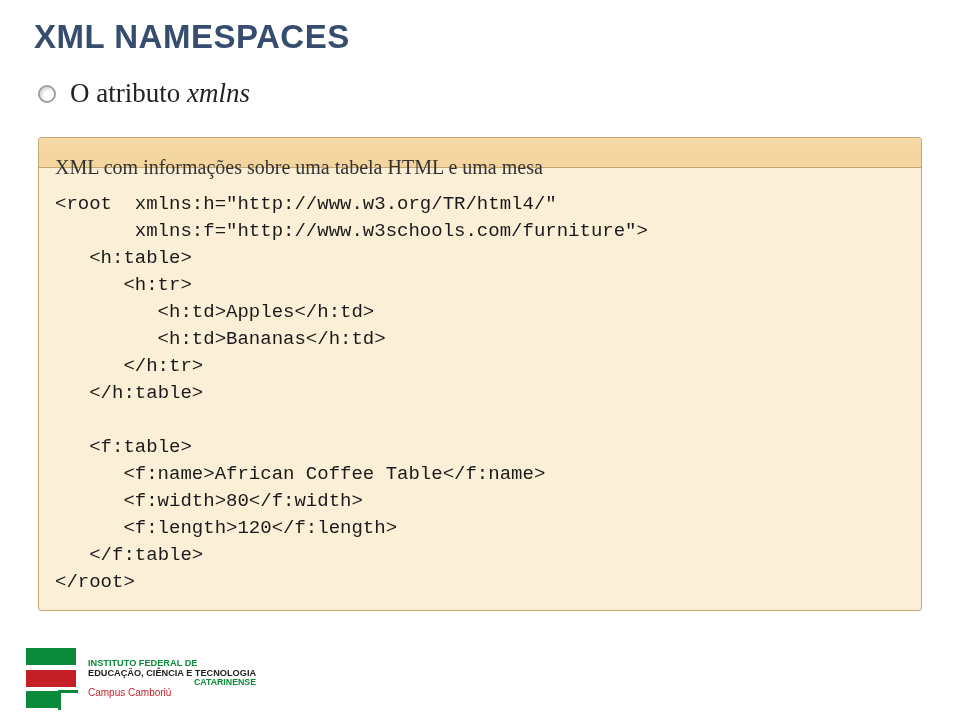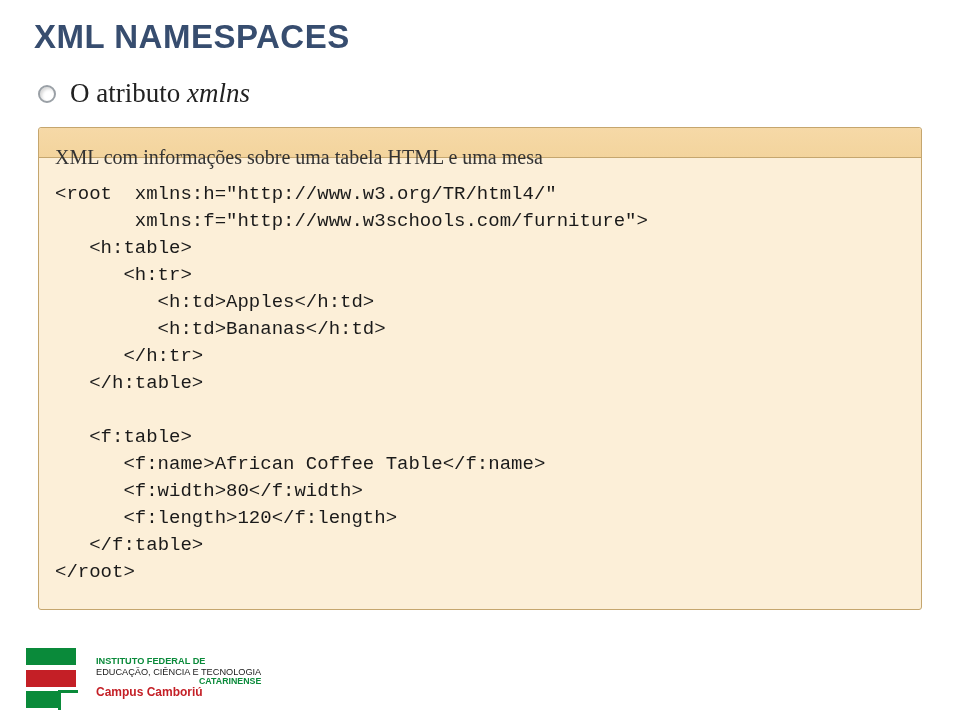--- a/index.html
+++ b/index.html
@@ -1,59 +1,59 @@
 <!DOCTYPE html>
 <html><head>
 <meta charset="utf-8">
 <style>
   * { margin: 0; padding: 0; box-sizing: border-box; }
   html, body { width: 960px; height: 720px; background: #fff; font-family: Georgia, 'Times New Roman', serif; overflow: hidden; }
   .slide { position: relative; width: 960px; height: 720px; padding: 18px 34px 0 34px; }
   .page-title { color: #374d6f; font-size: 33px; font-weight: bold; font-family: Arial, Helvetica, sans-serif; letter-spacing: 0.5px; margin-bottom: 22px; }
   .page-title .caps { font-variant: small-caps; }
-  .bullet-row { display: flex; align-items: center; gap: 14px; margin-left: 4px; margin-bottom: 18px; }
+  .bullet-row { display: flex; align-items: center; gap: 14px; margin-left: 4px; margin-bottom: 28px; }
   .bullet-icon { width: 18px; height: 18px; border: 2px solid #9aa0a6; border-radius: 50%; position: relative; flex-shrink: 0; box-shadow: inset 2px 2px 3px rgba(0,0,0,0.15); }
   .bullet-text { font-size: 27px; color: #222; font-family: Georgia, serif; }
   .bullet-text i { font-style: italic; }
   .codebox {
     margin-left: 4px; margin-right: 4px;
     background: #fcefd8;
     border: 1px solid #c5a66e;
     border-radius: 3px;
-    padding: 12px 16px 23px 16px;
+    padding: 12px 16px 14px 16px;
     font-family: "Courier New", monospace;
     font-size: 19px;
     line-height: 1.42;
     color: #1a1a1a;
     position: relative;
   }
   .codebox .header-bar {
     position: absolute; top: 0; left: 0; right: 0; height: 30px;
     background: linear-gradient(#f6d9a7, #f3d49d);
     border-bottom: 1px solid #c5a66e;
     border-radius: 3px 3px 0 0;
   }
   .codebox .hdr-text { position: relative; z-index: 1; padding: 3px 0 10px 0; font-family: Georgia, serif; font-style: normal; font-size: 20px; color: #333; }
   .codebox pre { position: relative; z-index: 1; white-space: pre; font-family: "Courier New", monospace; }
   .codebox b { font-weight: normal; }
 
-  .footer-logo { position: absolute; left: 26px; bottom: 12px; display: flex; align-items: center; gap: 20px; }
+  .footer-logo { position: absolute; left: 26px; bottom: 12px; display: flex; align-items: center; gap: 12px; }
   .logo-box {
     width: 50px; height: 60px; position: relative;
     display: flex; flex-direction: column; justify-content: space-between;
   }
   .logo-band { height: 17px; width: 100%; }
   .band-g { background: #0a8a3a; }
   .band-r { background: #c41f26; }
   .logo-corner { position: absolute; right: -2px; bottom: -2px; width: 20px; height: 20px; background: #fff; border-top: 3px solid #0a8a3a; border-left: 3px solid #0a8a3a; }
   .logo-text { font-family: Arial, Helvetica, sans-serif; font-size: 9.2px; line-height: 1.1; color: #333; }
   .logo-text .l1 { color: #0a8a3a; font-weight: bold; }
-  .logo-text .l2 { color: #222; font-weight: normal; text-align: right; }
+  .logo-text .l2 { color: #222; font-weight: bold; text-align: right; }
   .logo-text .l3 { color: #0a8a3a; font-weight: bold; font-size: 8.8px; text-align: right; }
-  .logo-text .l4 { color: #c41f26; font-weight: bold; font-size: 12px; }
+  .logo-text .l4 { color: #c41f26; font-weight: normal; font-size: 10px; }
 </style>
 </head>
 <body>
 
 <div class="slide">
   <h1 class="page-title">
     <span>XML N</span><span class="caps">AMESPACES</span>
   </h1>
 
   <div class="bullet-row">

